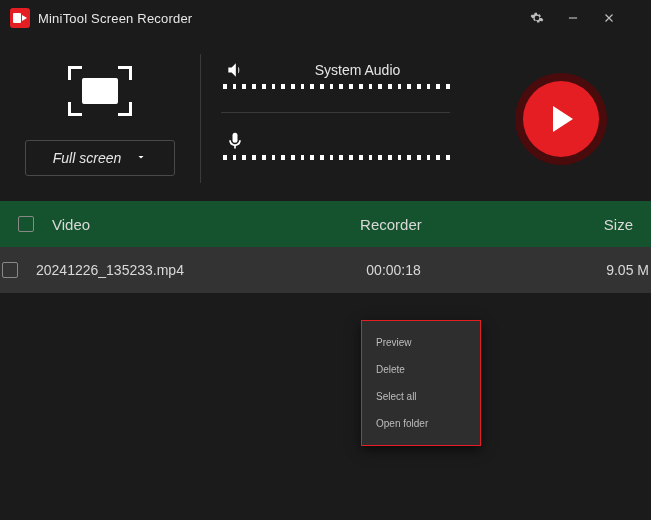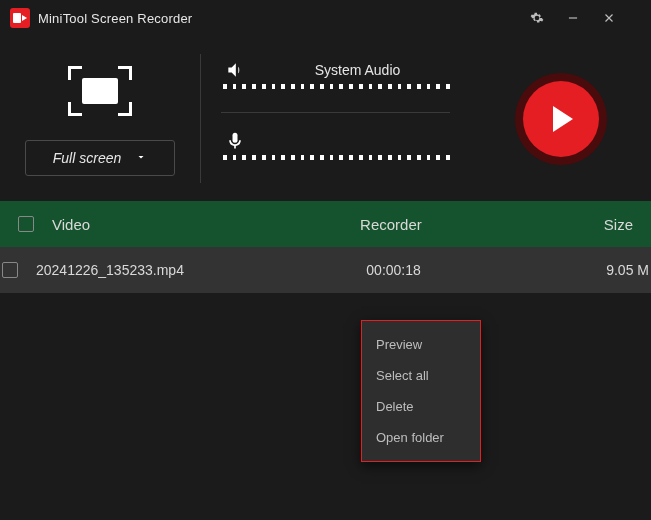--- a/index.html
+++ b/index.html
@@ -51,21 +51,21 @@
   .col-video { flex: 1.6; }
   .col-dur   { flex: 1; text-align:center; }
   .col-size  { flex: 1; text-align:right; }
 
   .row { height:46px; background:#333333; display:flex; align-items:center; padding:0 2px; font-size:14px; color:#d9d9d9; }
 
   .checkbox { width:16px; height:16px; border:1.5px solid #888; border-radius:2px; }
 
   
   .ctx { position:absolute; left:361px; top:320px; width:120px; background:#2e2e2e; border:1.5px solid #e51e24; padding: 8px 0; box-shadow: 0 4px 12px rgba(0,0,0,.6); }
-  .ctx-item { padding: 8px 14px; font-size:13px; color:#bdbdbd; }
+  .ctx-item { padding: 8px 14px; font-size:10px; color:#bdbdbd; }
 </style>
 </head>
 <body>
 
 <div class="titlebar">
   <div class="app-icon">
       <div class="app-icon-inner"></div>
     </div>
   <div class="title-text">MiniTool Screen Recorder</div>
   <div class="titlebar-spacer"></div>
@@ -200,16 +200,16 @@
   <div class="col-check">
       <div class="checkbox"></div>
     </div>
   <div class="col-video">20241226_135233.mp4</div>
   <div class="col-dur">00:00:18</div>
   <div class="col-size">9.05 M</div>
 </div>
 
 <div class="ctx">
   <div class="ctx-item">Preview</div>
+  <div class="ctx-item">Delete</div>
   <div class="ctx-item">Select all</div>
-  <div class="ctx-item">Delete</div>
   <div class="ctx-item">Open folder</div>
 </div>
 
 </body></html>

